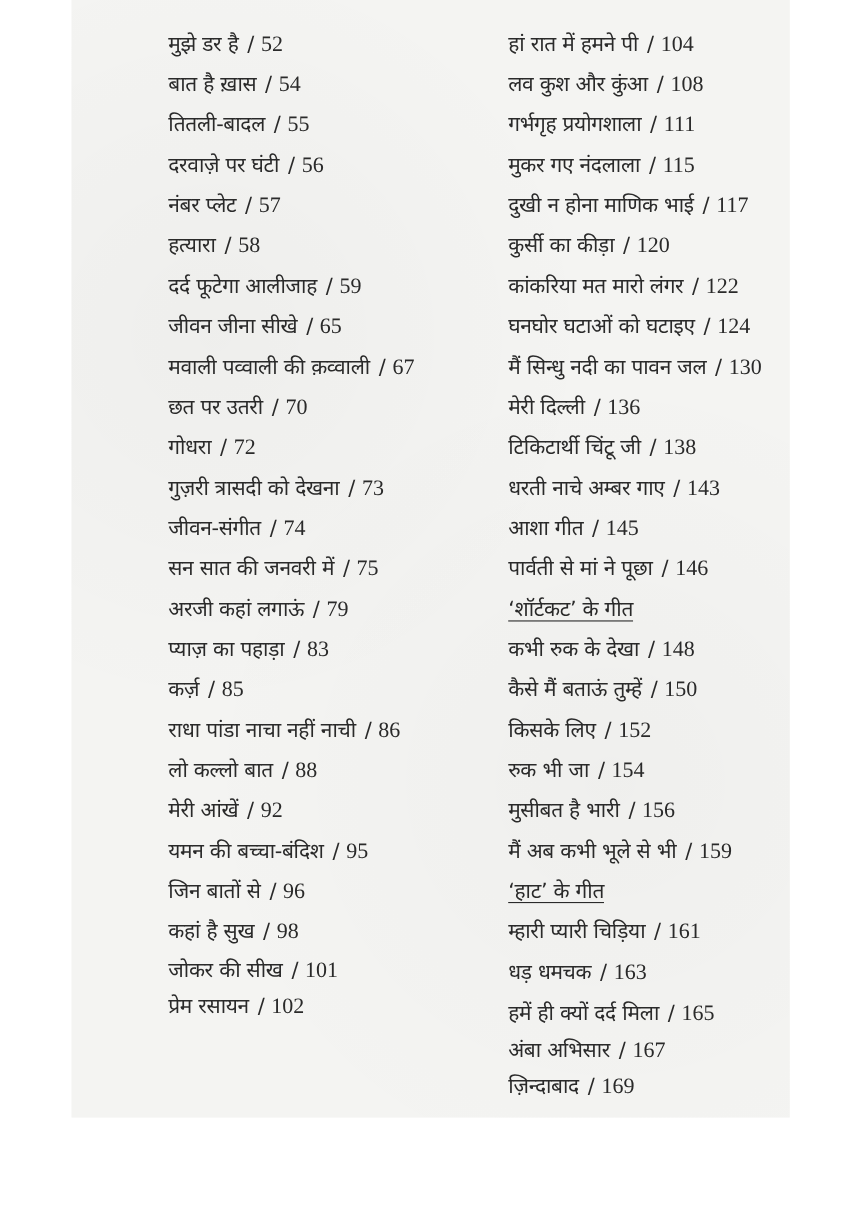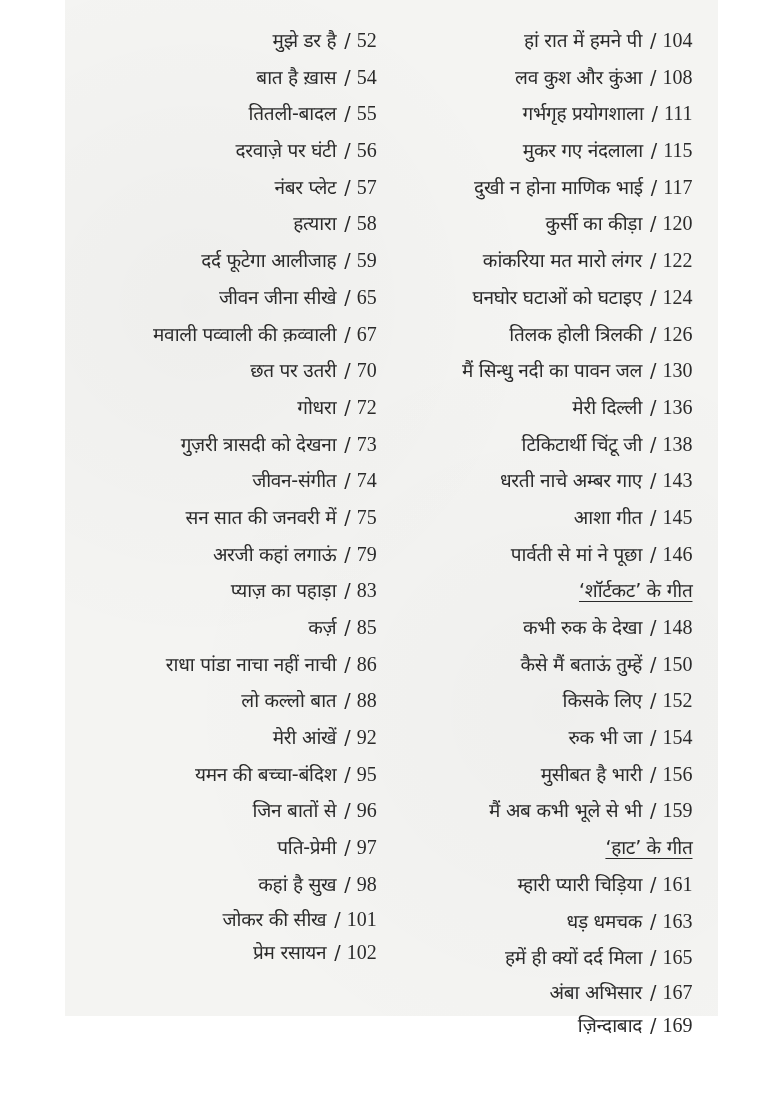--- a/index.html
+++ b/index.html
@@ -13,21 +13,20 @@
     .page {
       position: absolute;
       left: 65px;
       top: 0;
       width: 653px;
       height: 1016px;
       background: #f4f4f2;
       background-image:
         radial-gradient(circle at 20% 30%, rgba(0,0,0,0.025) 0, rgba(0,0,0,0) 40%),
         radial-gradient(circle at 75% 70%, rgba(0,0,0,0.02) 0, rgba(0,0,0,0) 45%);
-      text-align: right;
     }
     .col {
       position: absolute;
       top: 22px;
       font-family: "DejaVu Sans", sans-serif;
       font-size: 19px;
       color: #2a2a2a;
       list-style: none;
       margin: 0;
       padding: 0;
@@ -72,36 +71,34 @@
     <li class="entry"><span class="title">जीवन-संगीत</span><span class="sep">/</span> <span class="num">74</span></li>
     <li class="entry"><span class="title">सन सात की जनवरी में</span><span class="sep">/</span> <span class="num">75</span></li>
     <li class="entry"><span class="title">अरजी कहां लगाऊं</span><span class="sep">/</span> <span class="num">79</span></li>
     <li class="entry"><span class="title">प्याज़ का पहाड़ा</span><span class="sep">/</span> <span class="num">83</span></li>
     <li class="entry"><span class="title">कर्ज़</span><span class="sep">/</span> <span class="num">85</span></li>
     <li class="entry"><span class="title">राधा पांडा नाचा नहीं नाची</span><span class="sep">/</span> <span class="num">86</span></li>
     <li class="entry"><span class="title">लो कल्लो बात</span><span class="sep">/</span> <span class="num">88</span></li>
     <li class="entry"><span class="title">मेरी आंखें</span><span class="sep">/</span> <span class="num">92</span></li>
     <li class="entry"><span class="title">यमन की बच्चा-बंदिश</span><span class="sep">/</span> <span class="num">95</span></li>
     <li class="entry"><span class="title">जिन बातों से</span><span class="sep">/</span> <span class="num">96</span></li>
-    <li class="entry"><span class="title">पति-प्रेमी</span><span class="sep">/</span> <span class="num">97</span></li>
     <li class="entry"><span class="title">कहां है सुख</span><span class="sep">/</span> <span class="num">98</span></li>
     <li class="entry tight"><span class="title">जोकर की सीख</span><span class="sep">/</span> <span class="num">101</span></li>
     <li class="entry tight"><span class="title">प्रेम रसायन</span><span class="sep">/</span> <span class="num">102</span></li>
   </ul>
 
   <ul class="col right">
     <li class="entry"><span class="title">हां रात में हमने पी</span><span class="sep">/</span> <span class="num">104</span></li>
     <li class="entry"><span class="title">लव कुश और कुंआ</span><span class="sep">/</span> <span class="num">108</span></li>
     <li class="entry"><span class="title">गर्भगृह प्रयोगशाला</span><span class="sep">/</span> <span class="num">111</span></li>
     <li class="entry"><span class="title">मुकर गए नंदलाला</span><span class="sep">/</span> <span class="num">115</span></li>
     <li class="entry"><span class="title">दुखी न होना माणिक भाई</span><span class="sep">/</span> <span class="num">117</span></li>
     <li class="entry"><span class="title">कुर्सी का कीड़ा</span><span class="sep">/</span> <span class="num">120</span></li>
     <li class="entry"><span class="title">कांकरिया मत मारो लंगर</span><span class="sep">/</span> <span class="num">122</span></li>
     <li class="entry"><span class="title">घनघोर घटाओं को घटाइए</span><span class="sep">/</span> <span class="num">124</span></li>
-    <li class="entry"><span class="title">तिलक होली त्रिलकी</span><span class="sep">/</span> <span class="num">126</span></li>
     <li class="entry"><span class="title">मैं सिन्धु नदी का पावन जल</span><span class="sep">/</span> <span class="num">130</span></li>
     <li class="entry"><span class="title">मेरी दिल्ली</span><span class="sep">/</span> <span class="num">136</span></li>
     <li class="entry"><span class="title">टिकिटार्थी चिंटू जी</span><span class="sep">/</span> <span class="num">138</span></li>
     <li class="entry"><span class="title">धरती नाचे अम्बर गाए</span><span class="sep">/</span> <span class="num">143</span></li>
     <li class="entry"><span class="title">आशा गीत</span><span class="sep">/</span> <span class="num">145</span></li>
     <li class="entry"><span class="title">पार्वती से मां ने पूछा</span><span class="sep">/</span> <span class="num">146</span></li>
     <li class="entry heading"><span class="title">‘शॉर्टकट’ के गीत</span></li>
     <li class="entry"><span class="title">कभी रुक के देखा</span><span class="sep">/</span> <span class="num">148</span></li>
     <li class="entry"><span class="title">कैसे मैं बताऊं तुम्हें</span><span class="sep">/</span> <span class="num">150</span></li>
     <li class="entry"><span class="title">किसके लिए</span><span class="sep">/</span> <span class="num">152</span></li>

